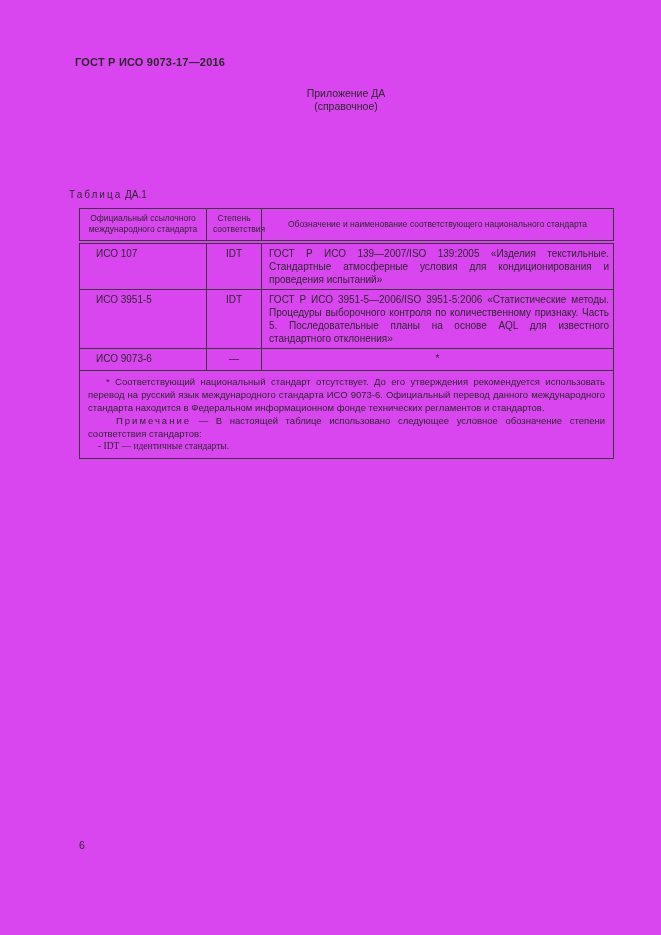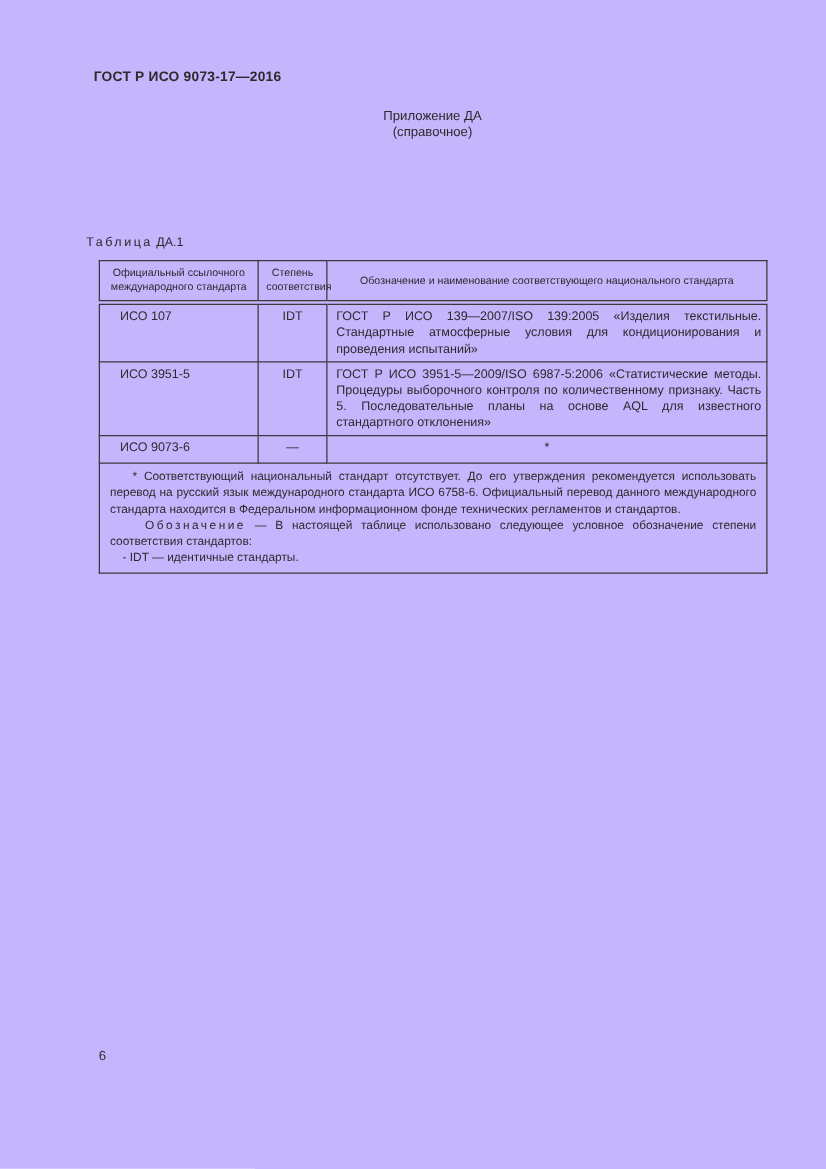--- a/index.html
+++ b/index.html
@@ -7,21 +7,21 @@
   body {
     width: 661px; height: 935px;
     font-family: "Liberation Sans", sans-serif;
     color: #2b2b2b;
     position: relative;
     overflow: hidden;
   }
   .page {
     position: relative;
     width: 661px; height: 935px;
-    background: #c4b5fd;
+    background: #d946ef;
   }
   .doc-header {
     position: absolute;
     left: 75px; top: 56px;
     font-size: 11px;
     font-weight: bold;
     letter-spacing: 0.2px;
   }
   .annex-block {
     position: absolute;
@@ -86,21 +86,21 @@
   .std-table td.foot-cell {
     height: 87px;
     font-size: 9.5px;
     line-height: 13px;
     vertical-align: top;
     padding: 4px 8px 5px 8px;
     text-align: justify;
   }
   .footnote { text-indent: 18px; }
   .note-para { text-indent: 28px; }
-  .note-item { padding-left: 10px; }
+  .note-item { padding-left: 10px; font-family: Liberation Serif, serif; }
   .note-label-spaced { letter-spacing: 2px; }
   .page-number {
     position: absolute;
     left: 79px; top: 839px;
     font-size: 10.5px;
   }
 </style>
 </head>
 <body>
 
@@ -134,32 +134,32 @@
     </thead>
     <tbody>
       <tr class="row-1">
         <td class="ref-cell">ИСО 107</td>
         <td class="deg-cell">IDT</td>
         <td class="name-cell">ГОСТ  Р ИСО 139—2007/ISO 139:2005 «Изделия текстильные. Стандартные атмосферные условия для кондиционирования и проведения испытаний»</td>
       </tr>
       <tr class="row-2">
         <td class="ref-cell">ИСО 3951-5</td>
         <td class="deg-cell">IDT</td>
-        <td class="name-cell">ГОСТ  Р ИСО 3951-5—2009/ISO 6987-5:2006 «Статистические методы. Процедуры выборочного контроля по количественному признаку. Часть 5. Последовательные планы на основе AQL для известного стандартного отклонения»</td>
+        <td class="name-cell">ГОСТ  Р ИСО 3951-5—2006/ISO 3951-5:2006 «Статистические методы. Процедуры выборочного контроля по количественному признаку. Часть 5. Последовательные планы на основе AQL для известного стандартного отклонения»</td>
       </tr>
       <tr class="row-3">
         <td class="ref-cell">ИСО 9073-6</td>
         <td class="deg-cell">—</td>
         <td class="star-cell">*</td>
       </tr>
       <tr>
         <td class="foot-cell" colspan="3">
-          <div class="footnote">* Соответствующий национальный стандарт отсутствует. До его утверждения рекомендуется использовать перевод на русский язык международного стандарта ИСО 6758-6. Официальный перевод данного международного стандарта находится в Федеральном информационном фонде технических регламентов и стандартов.</div>
+          <div class="footnote">* Соответствующий национальный стандарт отсутствует. До его утверждения рекомендуется использовать перевод на русский язык международного стандарта ИСО 9073-6. Официальный перевод данного международного стандарта находится в Федеральном информационном фонде технических регламентов и стандартов.</div>
           <div class="note-para">
-            <span class="note-label-spaced">Обозначение</span>
+            <span class="note-label-spaced">Примечание</span>
             <span>—  В настоящей таблице использовано следующее условное обозначение степени соответствия стандартов:</span>
           </div>
           <div class="note-item">- IDT — идентичные стандарты.</div>
         </td>
       </tr>
     </tbody>
   </table>
 
   <div class="page-number">6</div>
 

